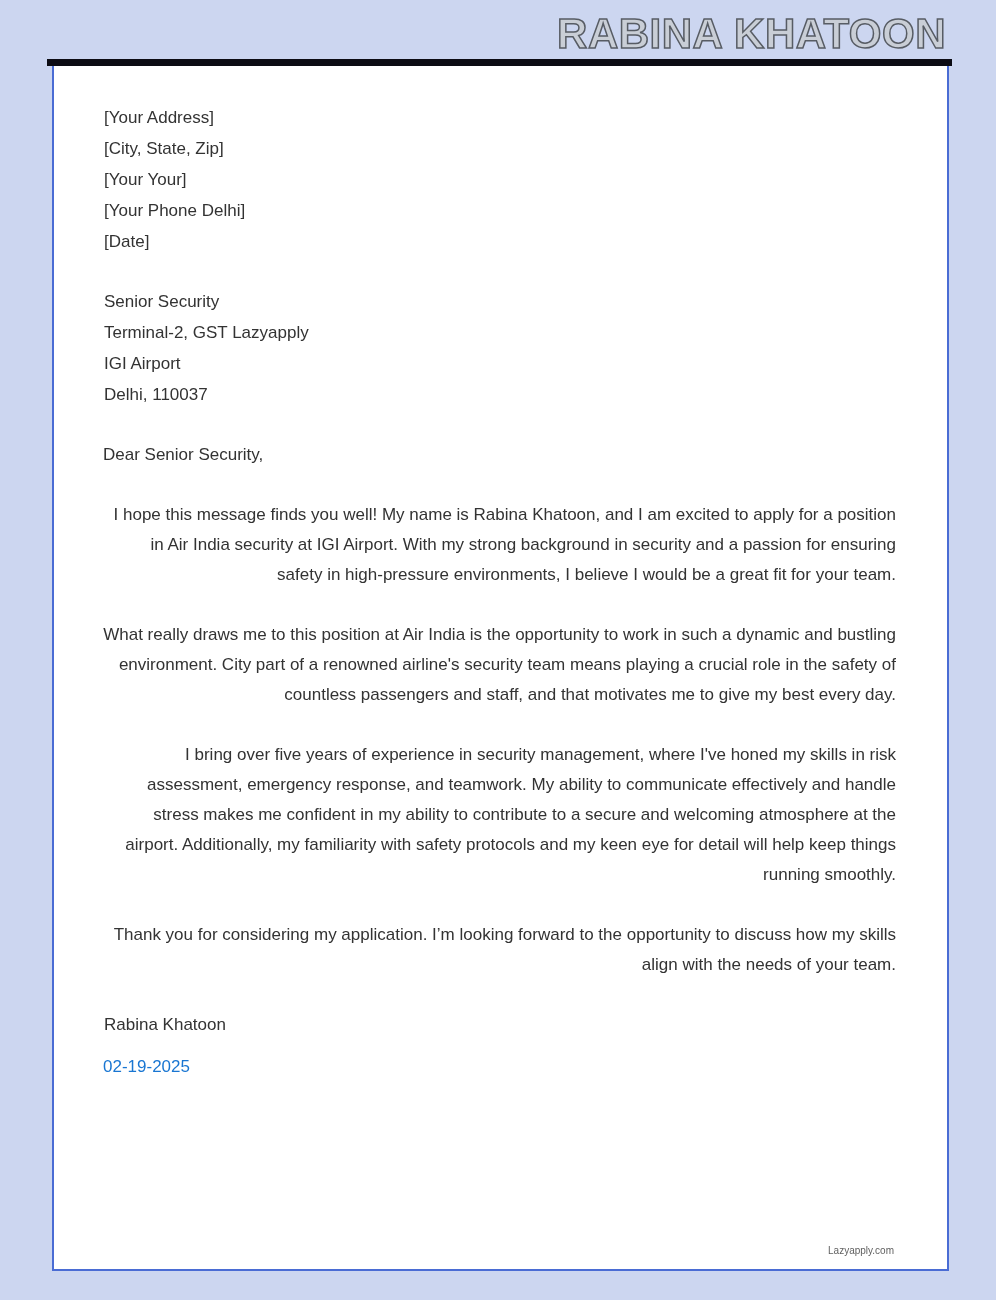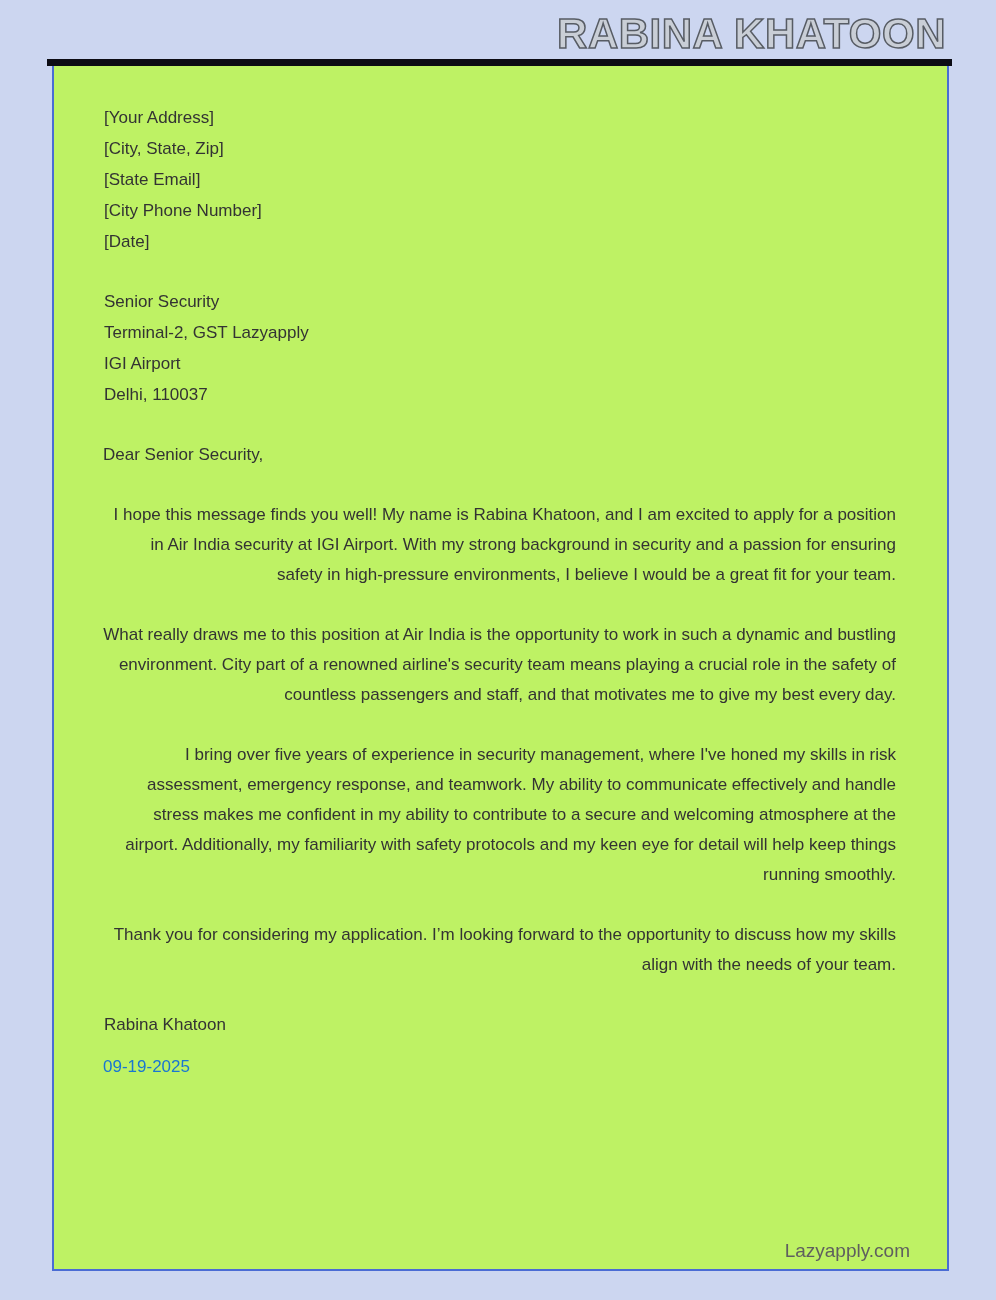--- a/index.html
+++ b/index.html
@@ -27,60 +27,60 @@
   }
   .top-bar {
     height: 7px;
     margin: 0 46px 0 45px;
     background: var(--top-bar, #0c0c14);
   }
   .page {
     position: relative;
     margin: 0 49px 0 50px;
     height: 1205px;
-    background: #bef264;
+    background: #ffffff;
     border: 2px solid var(--page-border, #4a6cd4);
     border-top: none;
     padding: 36px 50px 0 48px;
     color: var(--body-text, #333333);
     font-size: 17px;
     line-height: 30px;
   }
   .block + .block { margin-top: 30px; }
   p.block { text-align: right; }
   .date-line {
     margin-top: 12px;
     color: var(--date-link, #1976d2);
     cursor: pointer;
   }
   .footer-brand {
     position: absolute;
-    right: 36px;
+    right: 52px;
     bottom: 8px;
-    font-size: 19px;
+    font-size: 10px;
     line-height: 18px;
     color: var(--footer-text, #5f5f5f);
   }
 </style>
 </head>
 <body>
 
 <div class="masthead">
   <h1 class="header-name">RABINA KHATOON</h1>
 </div>
 
 <div class="top-bar"></div>
 
 <div class="page">
 
   <div class="block">
     <div>[Your Address]</div>
     <div>[City, State, Zip]</div>
-    <div>[State Email]</div>
-    <div>[City Phone Number]</div>
+    <div>[Your Your]</div>
+    <div>[Your Phone Delhi]</div>
     <div>[Date]</div>
   </div>
 
   <div class="block">
     <div>Senior Security</div>
     <div>Terminal-2, GST Lazyapply</div>
     <div>IGI Airport</div>
     <div>Delhi, 110037</div>
   </div>
 
@@ -88,17 +88,17 @@
 
   <p class="block">I hope this message finds you well! My name is Rabina Khatoon, and I am excited to apply for a position in Air India security at IGI Airport. With my strong background in security and a passion for ensuring safety in high-pressure environments, I believe I would be a great fit for your team.</p>
   <p class="block">What really draws me to this position at Air India is the opportunity to work in such a dynamic and bustling environment. City part of a renowned airline's security team means playing a crucial role in the safety of countless passengers and staff, and that motivates me to give my best every day.</p>
   <p class="block">I bring over five years of experience in security management, where I've honed my skills in risk assessment, emergency response, and teamwork. My ability to communicate effectively and handle stress makes me confident in my ability to contribute to a secure and welcoming atmosphere at the airport. Additionally, my familiarity with safety protocols and my keen eye for detail will help keep things running smoothly.</p>
   <p class="block">Thank you for considering my application. I’m looking forward to the opportunity to discuss how my skills align with the needs of your team.</p>
 
   <div class="block">
     <div>Rabina Khatoon</div>
   </div>
 
-  <div class="date-line">09-19-2025</div>
+  <div class="date-line">02-19-2025</div>
 
   <div class="footer-brand">Lazyapply.com</div>
 
 </div>
 
 </body></html>

